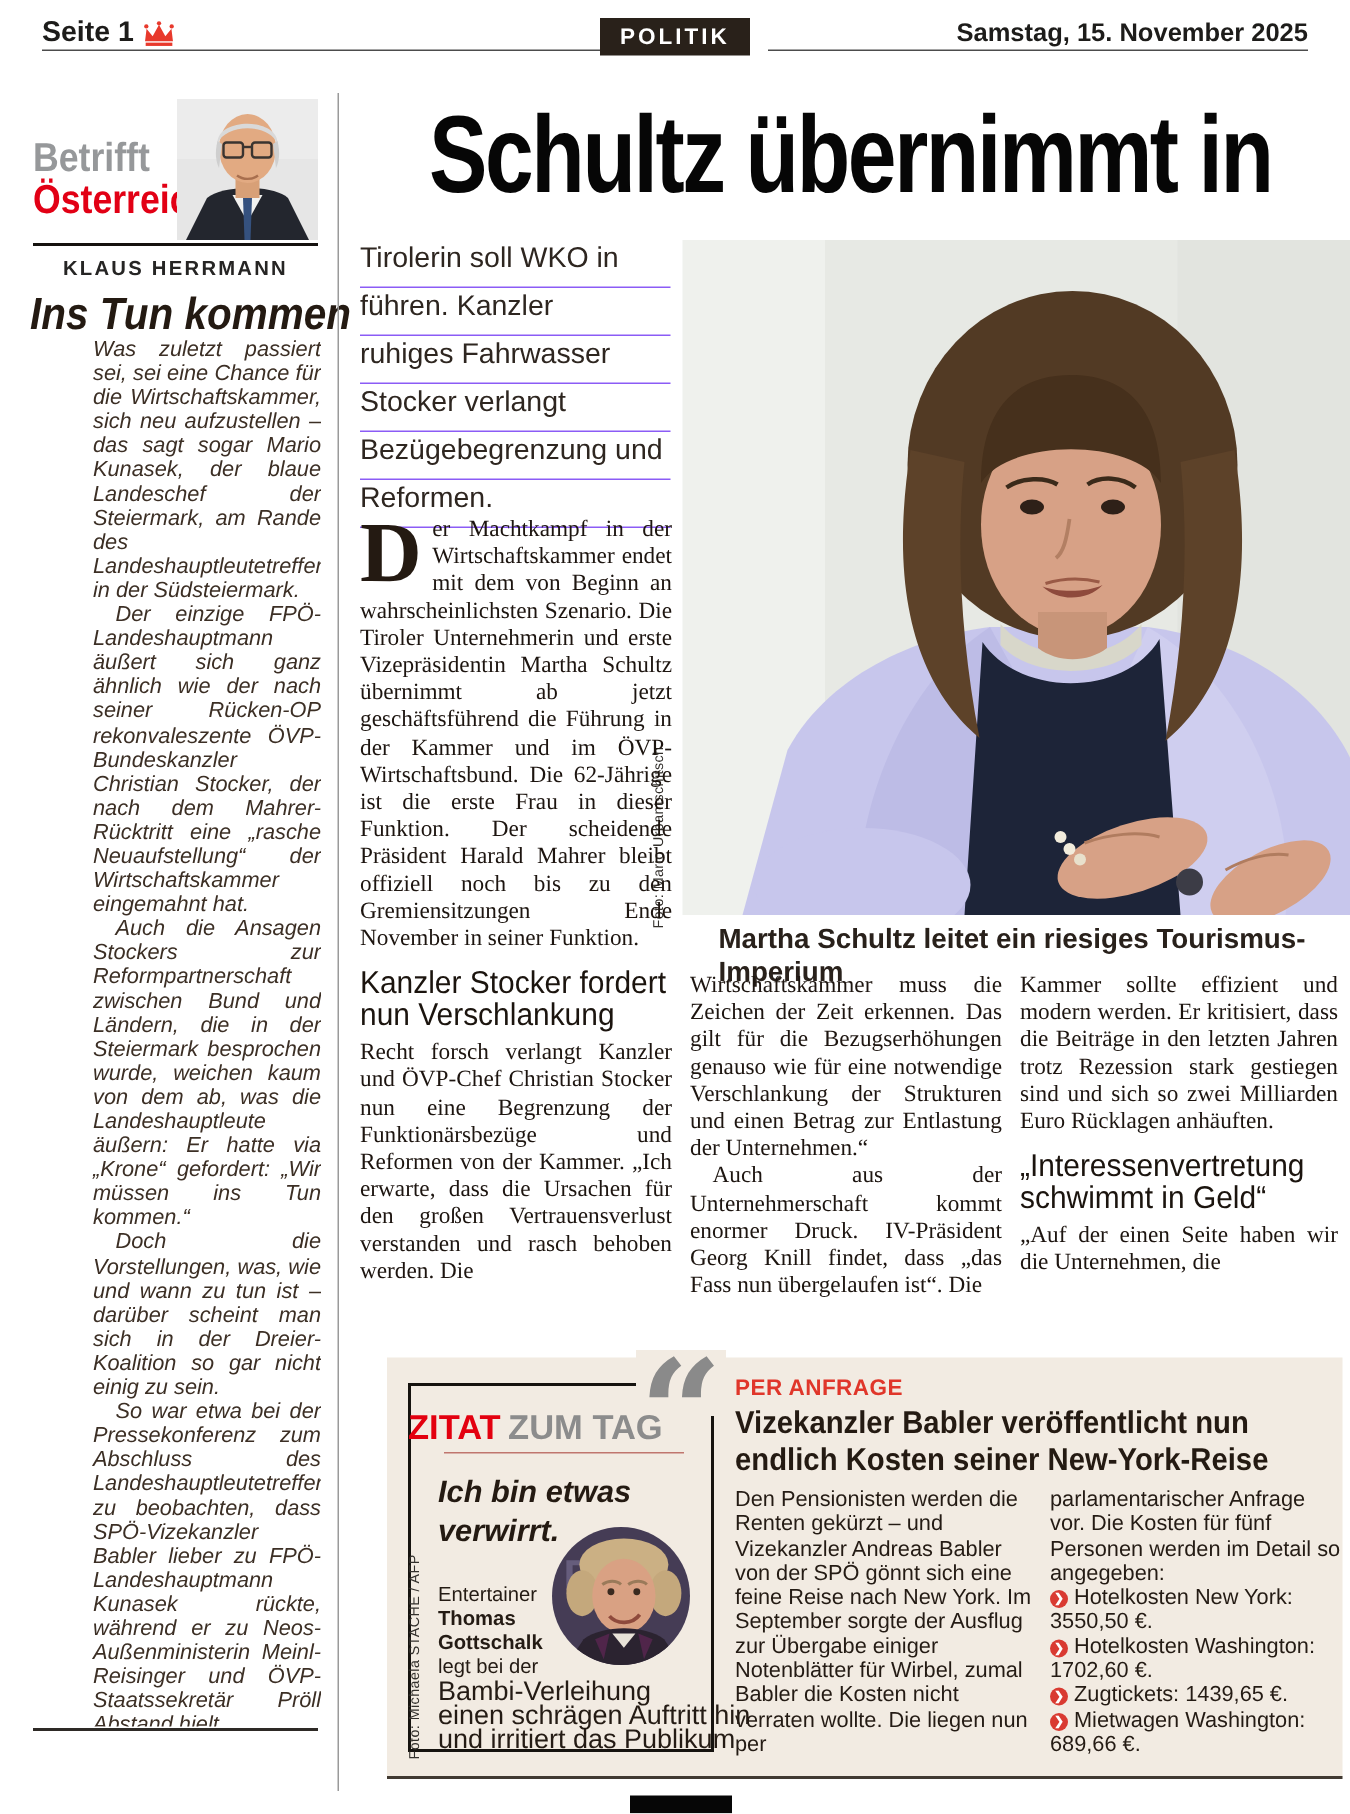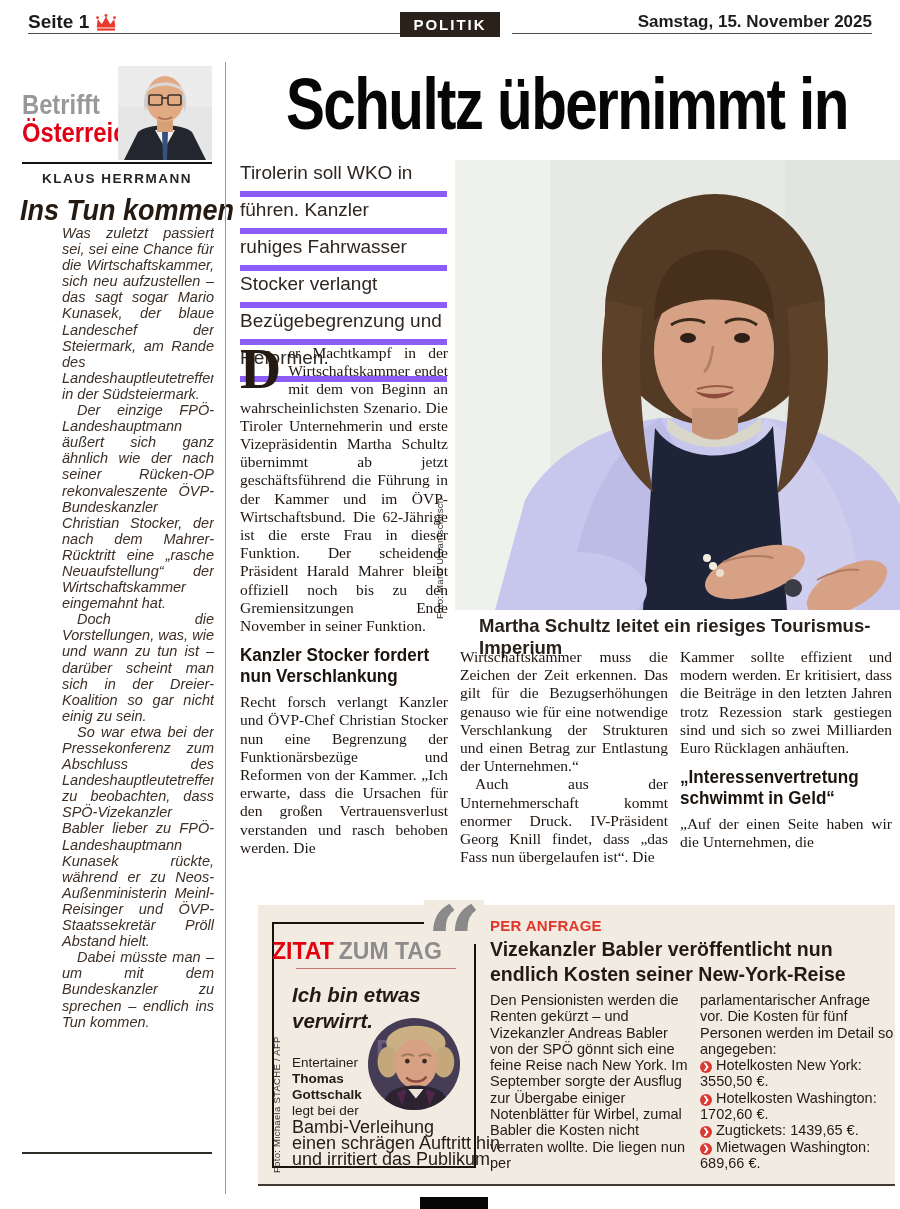--- a/index.html
+++ b/index.html
@@ -35,36 +35,36 @@
     font-style:italic; font-size:14.5px; line-height:16.1px; text-align:justify; color:#3c2f25; }
   .op-body p { text-indent:15px;margin-left:40px; }
   .op-body p:first-child { text-indent:0; }
   .op-rule { left:22px; top:1152px; width:190px; height:2px; background:#2e2a26; }
   .v-divider { left:225px; top:62px; width:1px; height:1132px; background:#9a9a9a; }
 
   
   .headline { left:286px; top:62px; font-size:73px; font-weight:bold; color:#060606;
     letter-spacing:-2px; transform:scaleX(.8); transform-origin:left top; white-space:nowrap; }
   .lead { left:240px; top:160px; width:207px; }
-  .lead-line { font-size:19px; color:#2e2620; padding:2px 0 7px; border-bottom:6px solid #8b5cf6; white-space:nowrap; }
+  .lead-line { font-size:19px; color:#2e2620; padding:2px 0 7px; border-bottom:1px solid #8b5cf6; white-space:nowrap; }
   .main-photo { left:455px; top:160px; width:445px; height:450px; }
   .vcredit { font-size:9.5px; color:#33302c; white-space:nowrap; transform:rotate(-90deg);
     transform-origin:0 100%; letter-spacing:.3px; }
   .photo-credit { left:445px; top:608px; }
   .caption { left:455px; top:615px; width:445px; padding-left:24px; font-size:18.5px; font-weight:bold; color:#29211b; }
 
   .serifcol { font-family:"Liberation Serif", serif; font-size:15.5px; line-height:18.2px;
     text-align:justify; color:#1d1510; overflow:hidden; }
   .col1 { left:240px; top:344px; width:208px; height:560px; }
   .col2 { left:460px; top:648px; width:208px; height:256px; }
   .col3 { left:680px; top:648px; width:212px; height:256px; }
   .dropcap { float:left; font-family:"Liberation Serif", serif; font-weight:bold; font-size:57px;
     line-height:45px; padding:2px 7px 0 0; color:#241a12; }
   .p-indent { text-indent:15px; }
-  .sub { font-family:"Liberation Sans", sans-serif; font-weight:bold; font-size:18px; line-height:21px;
+  .sub { font-family:"Liberation Sans", sans-serif; font-weight:normal; font-size:21px; line-height:21px;
     color:#1b140e; margin:10px 0 6px; }
   .sub div { transform:scaleX(.95); transform-origin:left top; white-space:nowrap; }
 
   
   .panel { left:258px; top:905px; width:637px; height:280px; background:#f2ebe2; }
   .panel-rule { left:258px; top:1184px; width:637px; height:2px; background:#413a32; }
 
   
   .zitat-box { left:272px; top:922px; width:204px; height:246px; border:2px solid #16130f; }
   .z-credit { left:282px; top:1162px; }
@@ -137,20 +137,21 @@
     <path d="M40,51 C44,54 50,54 54,51" stroke="#a86f4e" stroke-width="1.6" fill="none"></path>
   </svg>
 
   <div class="abs brand-rule"></div>
   <div class="abs author">KLAUS HERRMANN</div>
   <div class="abs op-title">Ins Tun kommen</div>
 
   <div class="abs op-body">
     <p>Was zuletzt passiert sei, sei eine Chance für die Wirtschaftskammer, sich neu aufzustellen – das sagt sogar Mario Kunasek, der blaue Landeschef der Steiermark, am Rande des Landeshauptleutetreffens in der Südsteiermark.</p>
     <p>Der einzige FPÖ-Landeshauptmann äußert sich ganz ähnlich wie der nach seiner Rücken-OP rekonvaleszente ÖVP-Bundeskanzler Christian Stocker, der nach dem Mahrer-Rücktritt eine „rasche Neuaufstellung“ der Wirtschaftskammer eingemahnt hat.</p>
+    <p>Auch die Ansagen Stockers zur Reformpartnerschaft zwischen Bund und Ländern, die in der Steiermark besprochen wurde, weichen kaum von dem ab, was die Landeshauptleute äußern: Er hatte via „Krone“ gefordert: „Wir müssen ins Tun kommen.“</p>
     <p>Doch die Vorstellungen, was, wie und wann zu tun ist – darüber scheint man sich in der Dreier-Koalition so gar nicht einig zu sein.</p>
     <p>So war etwa bei der Pressekonferenz zum Abschluss des Landeshauptleutetreffens zu beobachten, dass SPÖ-Vizekanzler Babler lieber zu FPÖ-Landeshauptmann Kunasek rückte, während er zu Neos-Außenministerin Meinl-Reisinger und ÖVP-Staatssekretär Pröll Abstand hielt.</p>
     <p>Dabei müsste man – um mit dem Bundeskanzler zu sprechen – endlich ins Tun kommen.</p>
   </div>
   <div class="abs op-rule"></div>
   <div class="abs v-divider"></div>
 
   <div class="abs headline">Schultz übernimmt in</div>
 
   <div class="abs lead">

